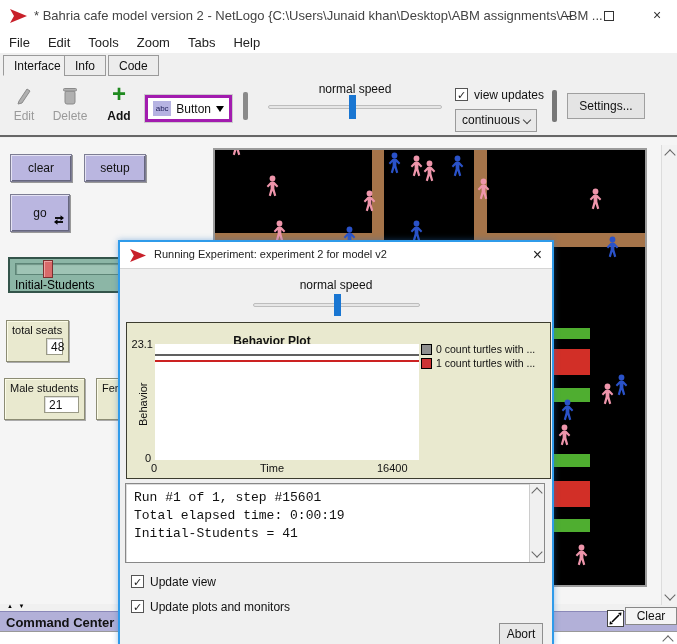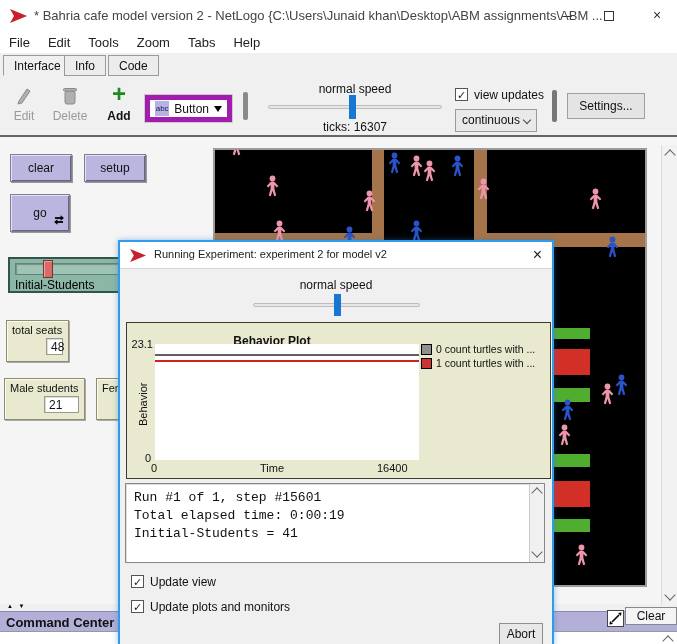--- a/index.html
+++ b/index.html
@@ -19,21 +19,21 @@
   #tabrow { left:0; top:53px; width:677px; height:23px; background:#f0f0f0; }
   .tab { position:absolute; top:2px; height:21px; padding:3px 10px; border:1px solid #9a9a9a; background:#ececec; font-size:12px; }
   .tab.active { background:#f0f0f0; border-bottom:1px solid #f0f0f0; font-weight:400; }
   #tab-interface { left:3px; } #tab-info { left:64px; } #tab-code { left:108px; }
 
   
   #toolbar { left:0; top:76px; width:677px; height:61px; background:#f0f0f0; border-bottom:2px solid #666; }
   .tool-label { position:absolute; font-size:12px; text-align:center; }
   .gray { color:#9a9a9a; }
   .sep { position:absolute; width:5px; background:#8a8a8a; border-radius:2px; }
-  #widget-dd { left:145px; top:19px; width:87px; height:27px; background:#fff; border:5px solid #a21caf; outline:1px solid #ccc; display:flex; align-items:center; padding:0 5px; gap:5px; }
+  #widget-dd { left:145px; top:19px; width:87px; height:27px; background:#fff; border:3px solid #a21caf; outline:1px solid #ccc; display:flex; align-items:center; padding:0 5px; gap:5px; }
   .abc-chip { width:20px; height:15px; background:#b6b3e2; color:#1a1a55; font-size:8px; text-align:center; line-height:15px; position:relative; }
   .dd-arrow { width:0; height:0; border-left:4px solid transparent; border-right:4px solid transparent; border-top:6px solid #000; margin-left:auto; }
   .slider-track { position:absolute; height:4px; background:#e6e6e6; border:1px solid #bdbdbd; border-radius:2px; }
   .slider-handle { position:absolute; width:7px; background:#1976d2; }
   .checkbox { position:absolute; width:13px; height:13px; background:#fff; border:1px solid #555; font-size:11px; line-height:12px; text-align:center; color:#222; }
   .checkbox.checked::after { content:"✓"; }
   #continuous-dd { left:455px; top:33px; width:82px; height:23px; background:#e9e9e9; border:1px solid #9a9a9a; font-size:12px; padding:3px 6px; }
   .chev { display:inline-block; width:6px; height:6px; border-right:1.6px solid #444; border-bottom:1.6px solid #444; transform:rotate(45deg); }
   #settings-btn { left:567px; top:17px; width:78px; height:26px; background:#e4e4e4; border:1px solid #9f9f9f; font-size:12px; text-align:center; line-height:24px; }
 
@@ -136,21 +136,20 @@
   <div class="abs" id="widget-dd">
     <span class="abc-chip">abc</span>
     <span style="font-size:12px">Button</span>
     <span class="dd-arrow"></span>
   </div>
   <div class="sep" style="left:243px;top:16px;height:28px"></div>
 
   <div class="tool-label" style="left:280px;top:6px;width:150px">normal speed</div>
   <div class="slider-track" style="left:268px;top:29px;width:174px"></div>
   <div class="slider-handle" style="left:349px;top:19px;height:24px"></div>
-  <div class="tool-label" style="left:280px;top:44px;width:150px">ticks: 16307</div>
 
   <div class="checkbox checked" id="view-updates-check" style="left:455px;top:12px"></div>
   <div class="tool-label" style="left:474px;top:12px;width:90px;text-align:left">view updates</div>
   <div class="abs" id="continuous-dd">
     <span>continuous</span>
     <span class="chev" style="float:right;margin-top:4px"></span>
   </div>
   <div class="sep" style="left:552px;top:14px;height:32px;background:#777"></div>
   <div class="abs" id="settings-btn">Settings...</div>
 </div>

